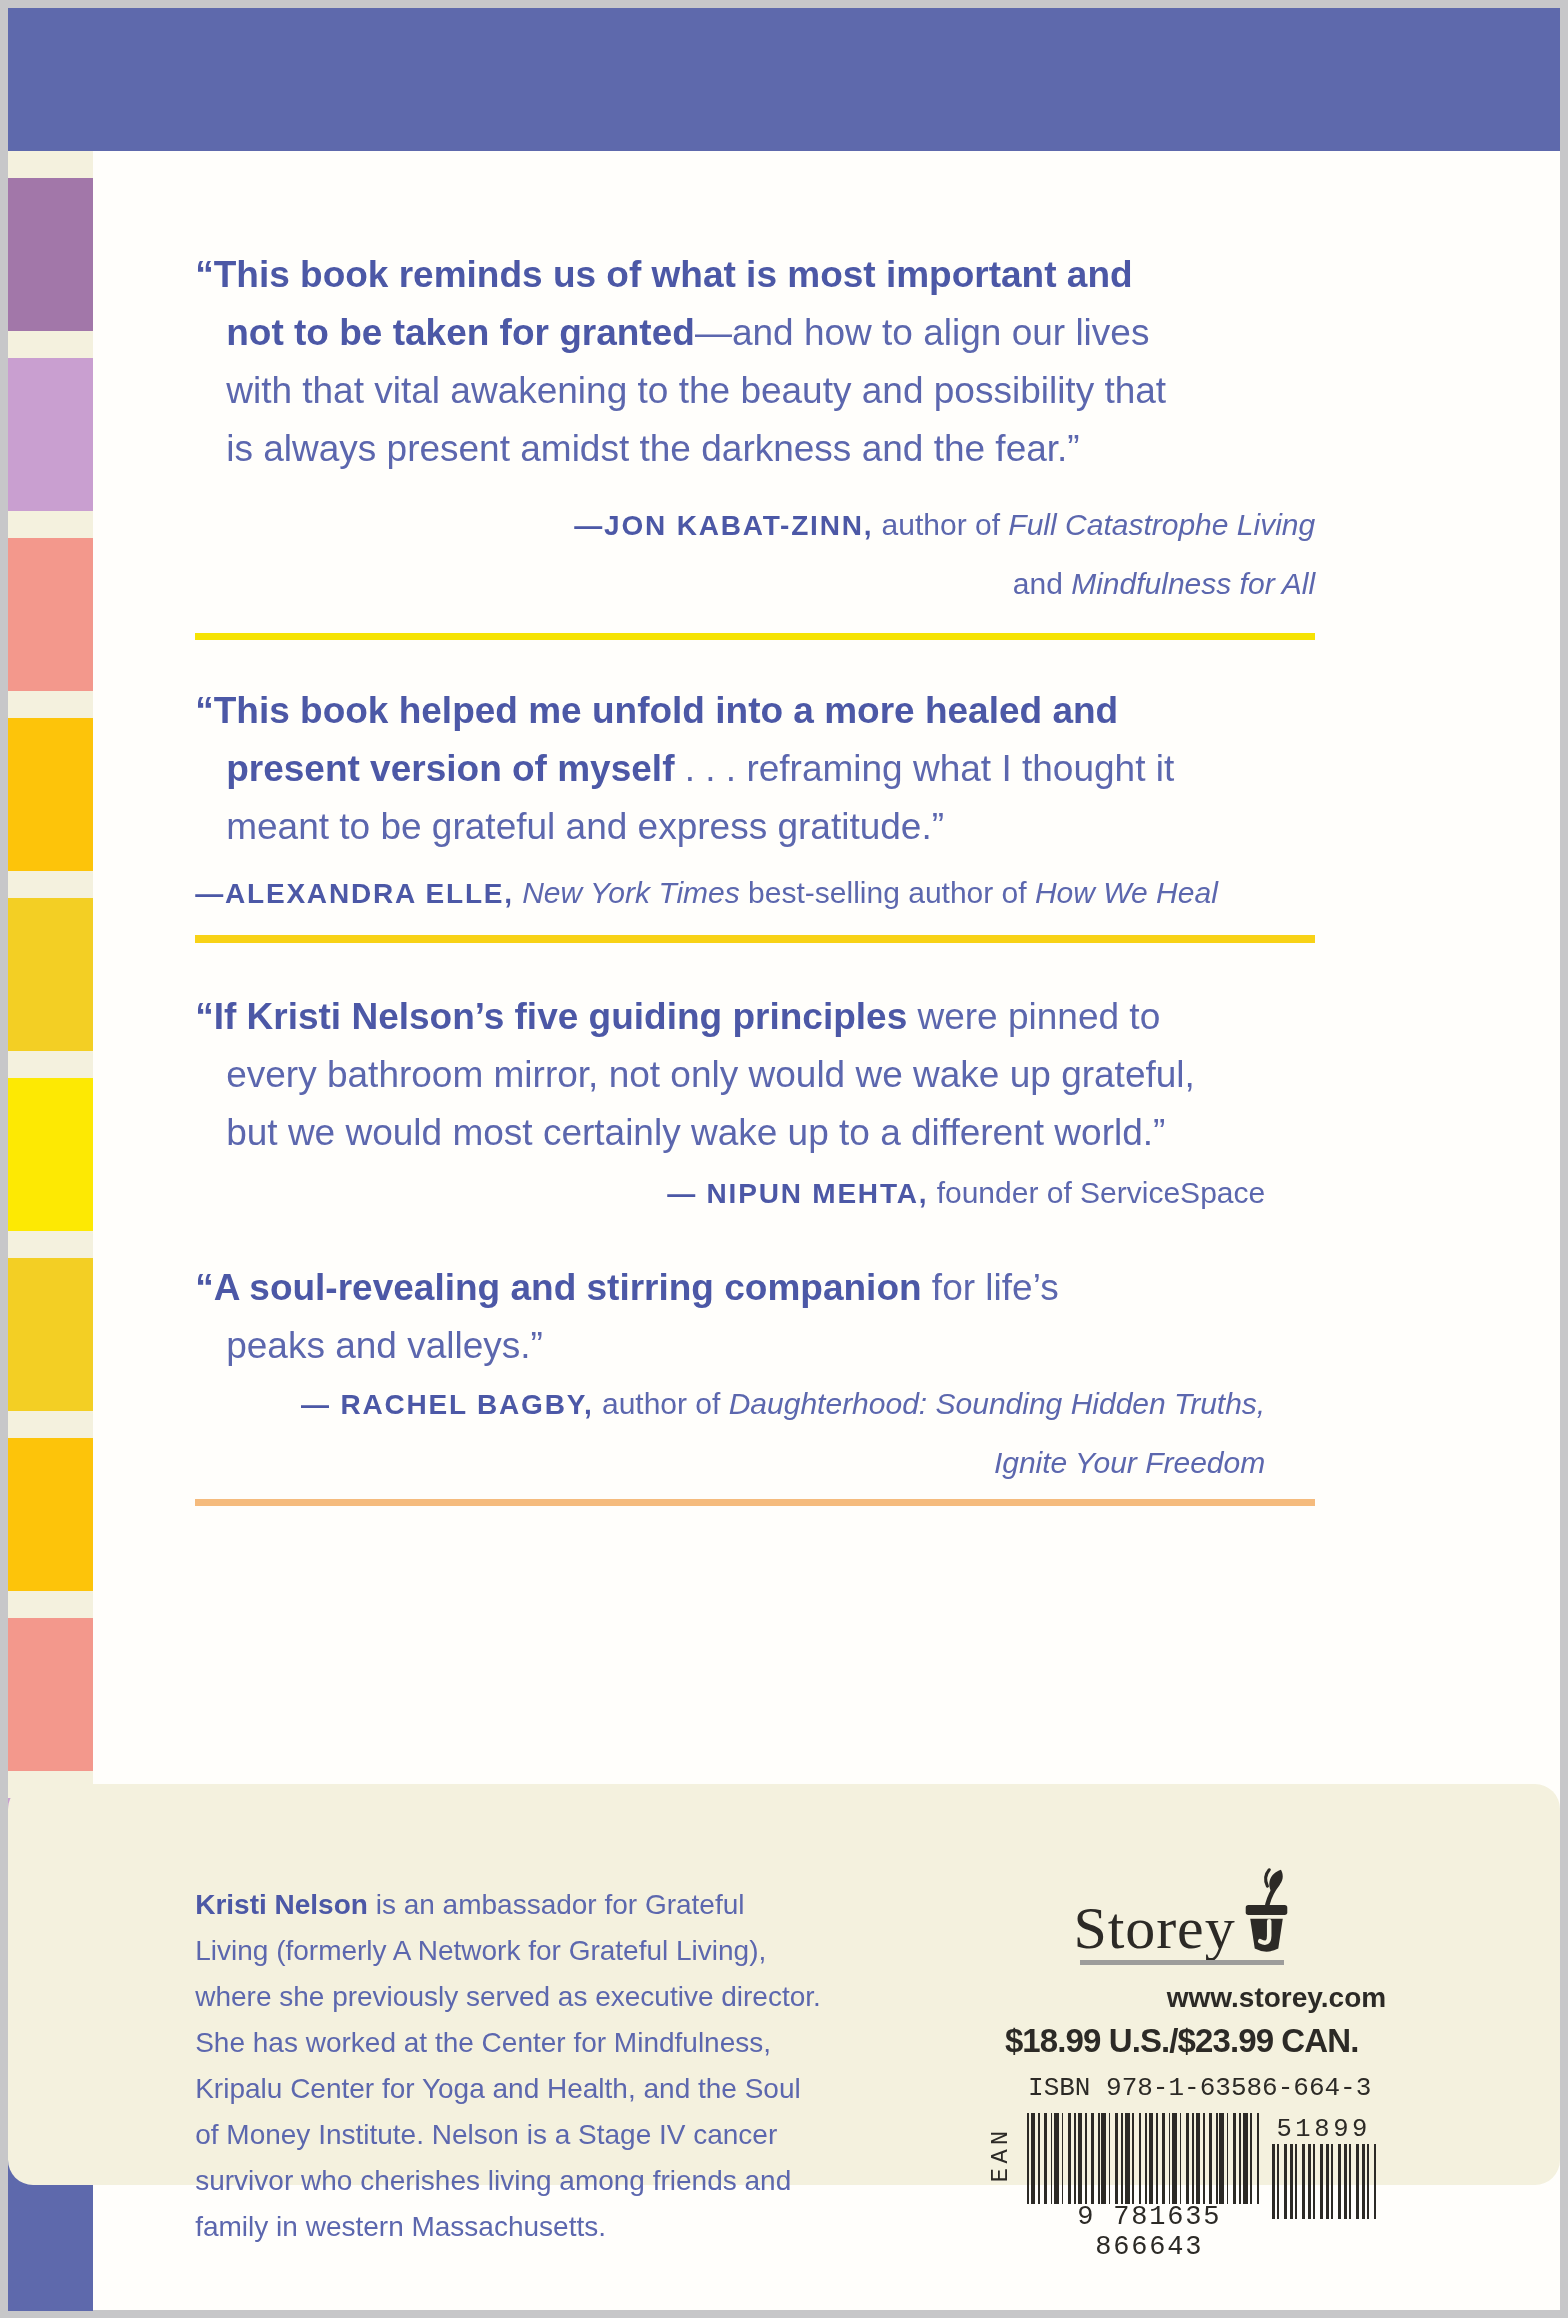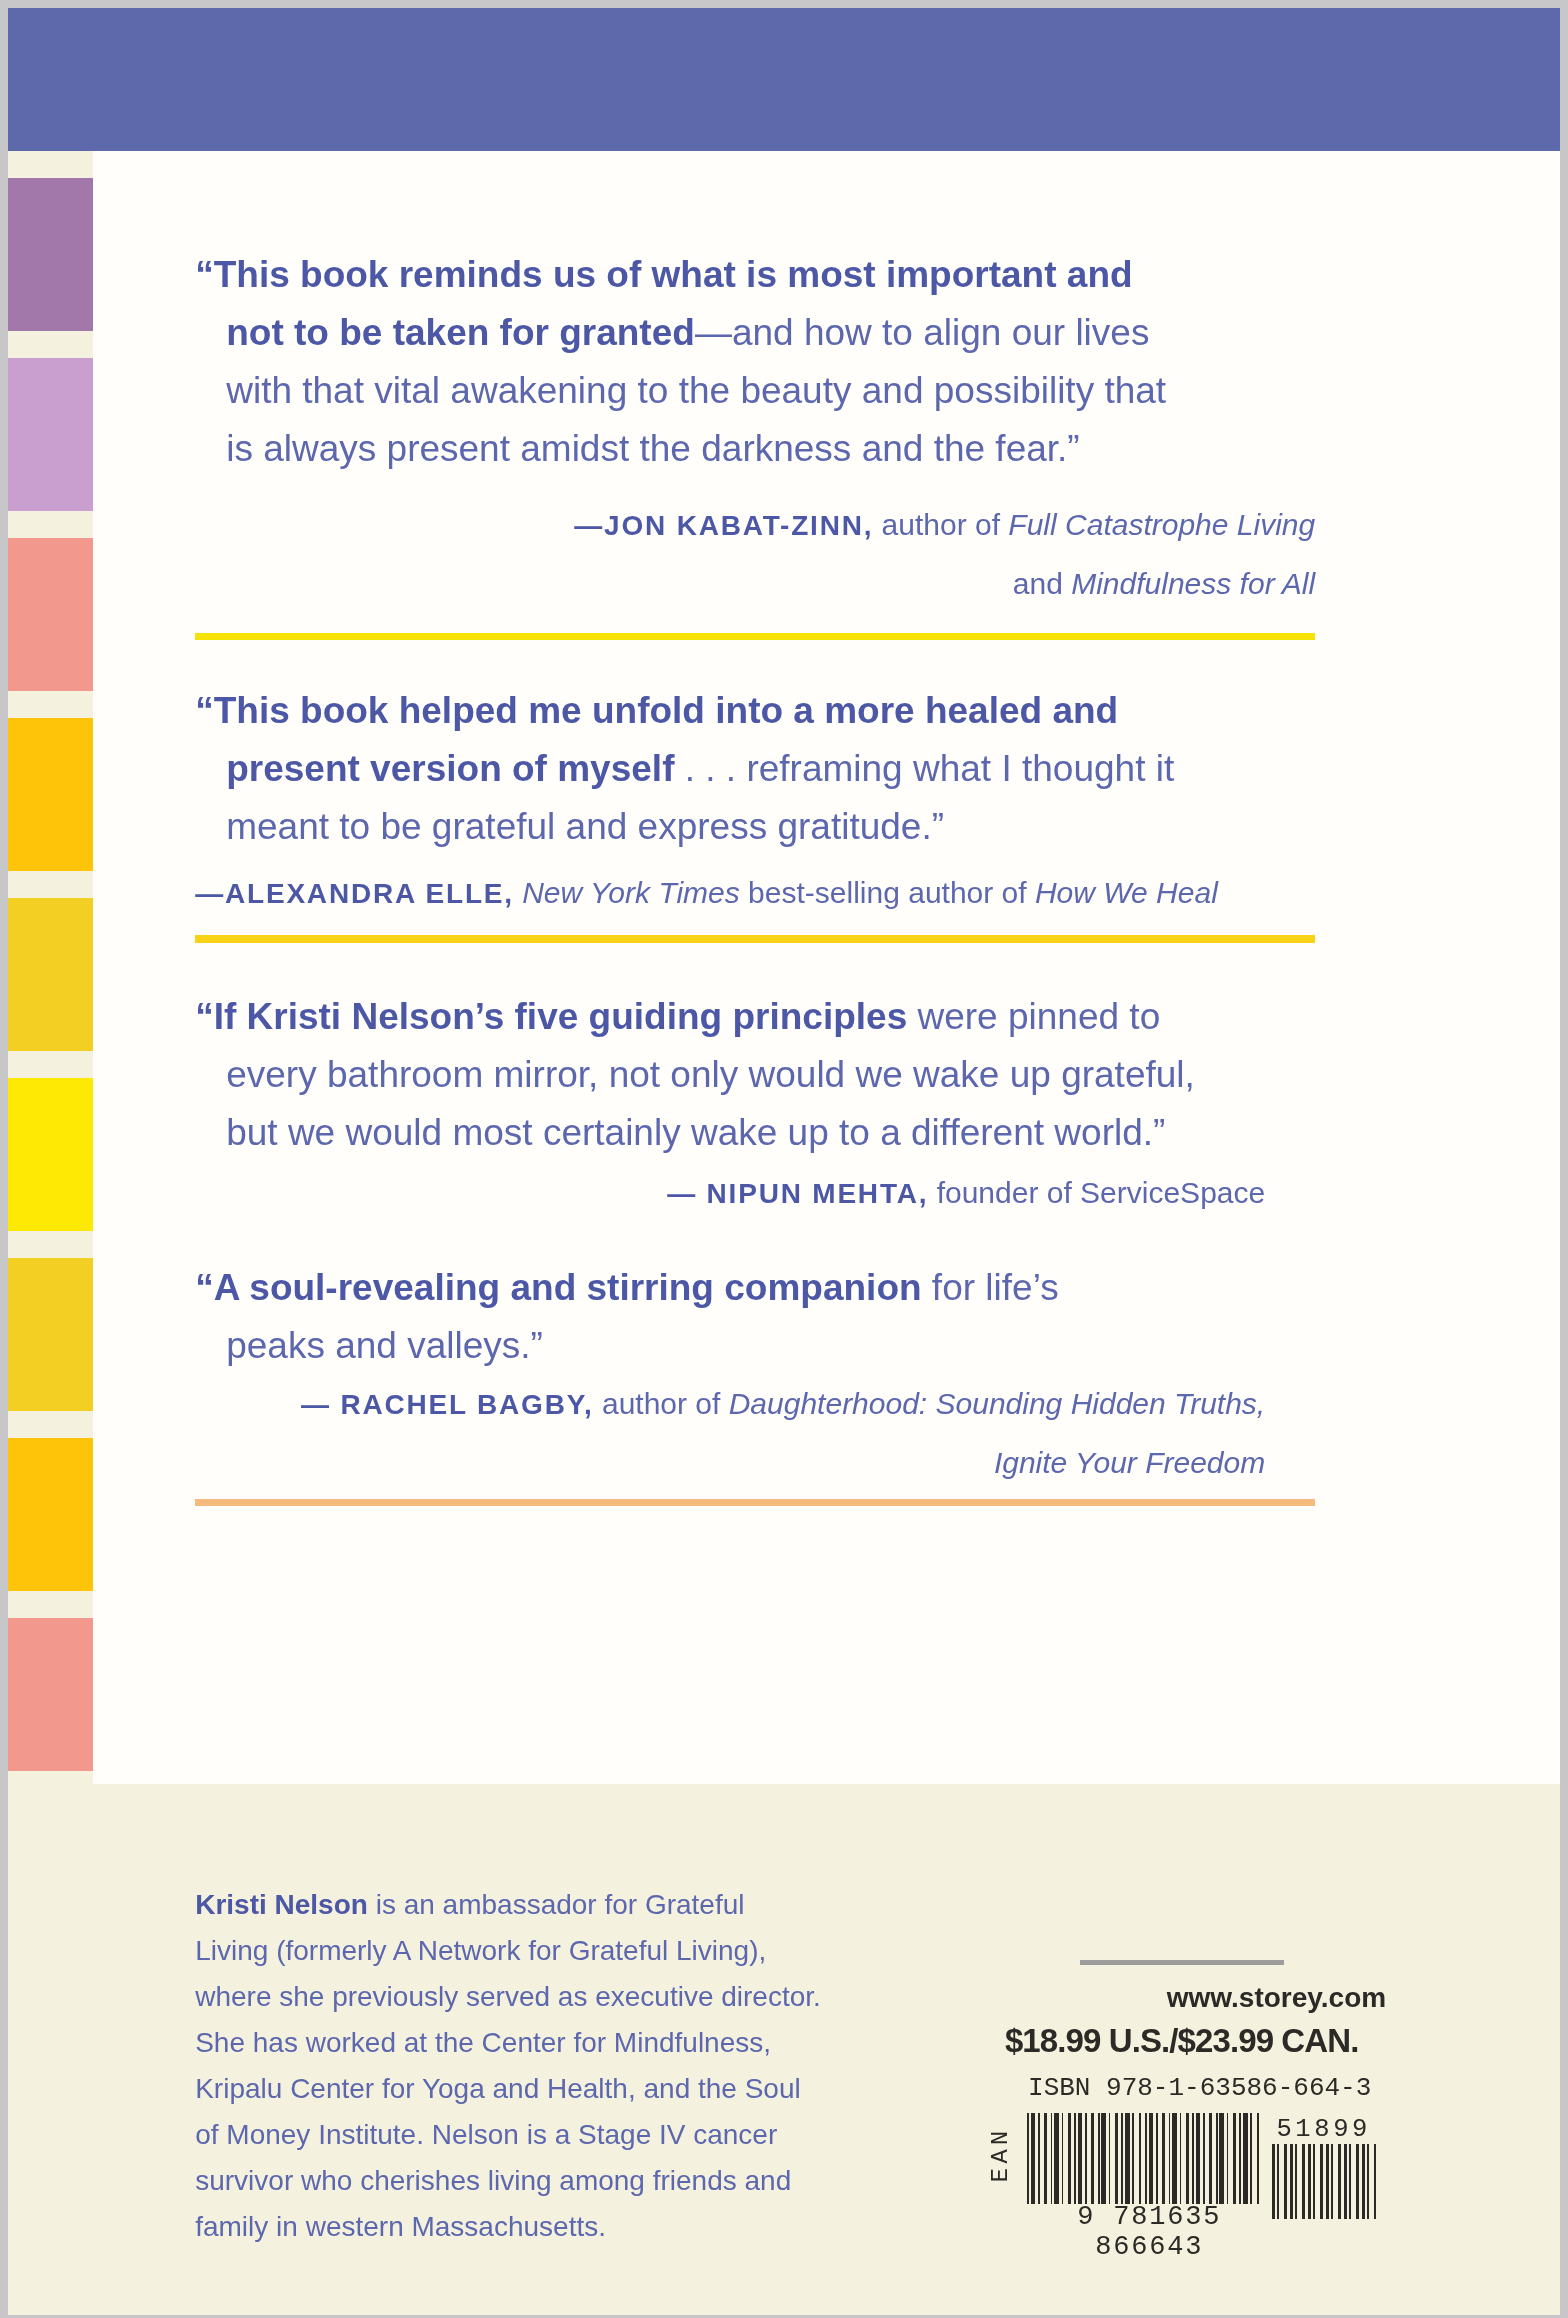--- a/index.html
+++ b/index.html
@@ -10,22 +10,23 @@
   }
   .paper{
     position:absolute;left:8.2px;top:8.2px;width:1552px;height:2302px;
     background:var(--paper-top-bg,#fffefb);
   }
   .band-top{
     position:absolute;left:0;top:0;width:100%;height:143px;
     background:var(--band-color,#5e69ac);
   }
   .bottom-sec{
-    position:absolute;left:0;top:1776px;width:100%;height:531px;
+    position:absolute;left:0;top:1776px;width:100%;height:401px;
     background:var(--paper-bottom-bg,#f4f1de);
+    border-radius:25px;
   }
   .stripes{
     position:absolute;left:0;top:143px;width:85px;height:2159px;
     background:var(--paper-bottom-bg,#f4f1de);
   }
   .stripe{width:85px;height:153px;margin-top:27px;}
 
   
   .content{
     position:absolute;left:187px;top:143px;width:1120px;
@@ -180,20 +181,31 @@
     <div class="bio"><span class="s-bold">Kristi Nelson</span><span class="s-plain"> is an ambassador for Grateful
 Living (formerly A Network for Grateful Living),
 where she previously served as executive director.
 She has worked at the Center for Mindfulness,
 Kripalu Center for Yoga and Health, and the Soul
 of Money Institute. Nelson is a Stage IV cancer
 survivor who cherishes living among friends and
 family in western Massachusetts.</span></div>
 
     <div class="pubcol">
+      <div class="storey-row">
+        <span class="storey-text">Storey</span>
+        <svg class="pot-svg" width="47" height="87" viewBox="0 0 52 96">
+          <path d="M31 27 C26 16 31 7 42 3 C47 12 42 21 33 25 Z" fill="#2c2a26"></path>
+          <path d="M29 3 C24 9 24 15 27 21" stroke="#2c2a26" stroke-width="3.5" fill="none" stroke-linecap="round"></path>
+          <path d="M26 46 C28 35 31 28 38 19" stroke="#2c2a26" stroke-width="5" fill="none" stroke-linecap="round"></path>
+          <rect x="3" y="42" width="46" height="11" rx="3" fill="#2c2a26"></rect>
+          <path d="M8 57 L44 57 L39 90 Q26 97 13 90 Z" fill="#2c2a26"></path>
+          <path d="M29 60 L29 76 Q29 87 19 82" stroke="#f4f1de" stroke-width="5" fill="none" stroke-linecap="round"></path>
+        </svg>
+      </div>
       <div class="storey-rule"></div>
       <div class="website">www.storey.com</div>
       <div class="price">$18.99 U.S./$23.99 CAN.</div>
       <div class="isbn">ISBN 978-1-63586-664-3</div>
       <span class="ean">EAN</span>
       <div class="bars-main"></div>
       <div class="barcode-num">9 781635 866643</div>
       <div class="supp-num">51899</div>
       <div class="bars-supp"></div>
     </div>

